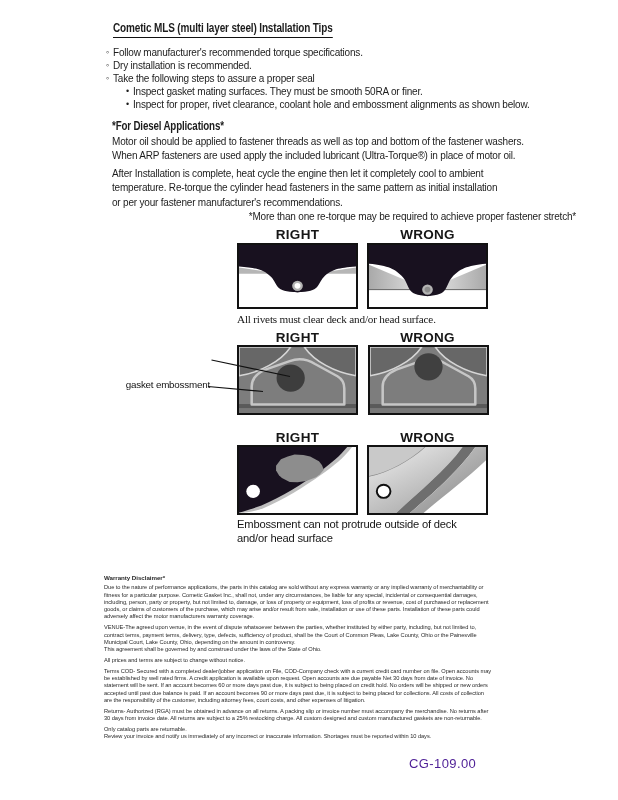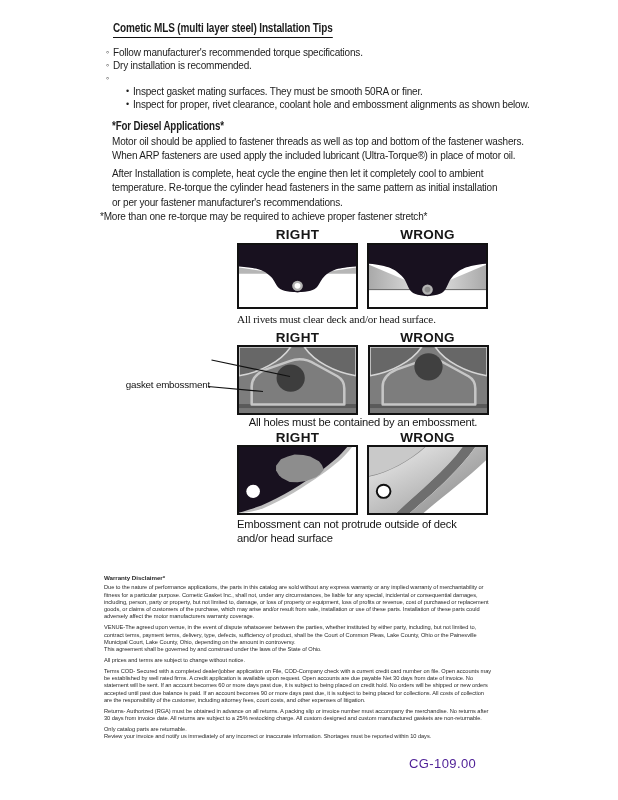--- a/index.html
+++ b/index.html
@@ -20,21 +20,21 @@
   .b-line .mk{width:7px;flex:0 0 7px;font-size:9px;}
   .b-line.sub{margin-left:20px;}
   .b-line.sub .mk{width:7px;flex:0 0 7px;font-size:9px;}
   .diesel-heading{
     left:112px;top:118px;font-size:13px;font-weight:bold;letter-spacing:-0.2px;
     transform:scaleX(.75);transform-origin:left top;white-space:nowrap;
   }
   .para{width:470px;line-height:14.4px;}
   .p1{left:112px;top:135px;}
   .p2{left:112px;top:167px;}
-  .note{left:100px;top:210px;}
+  .note{left:106px;top:210px;text-align:right;}
   
   .dg-header{
     position:absolute;width:121px;text-align:center;font-size:13.5px;font-weight:bold;
     letter-spacing:0.3px;color:#161616;
   }
   .dbox{position:absolute;width:121px;border:2.4px solid #121212;background:#fff;box-sizing:border-box;}
   .dbox svg{display:block;width:100%;height:100%;}
   .r1{height:66px;top:243px;}
   .r2{height:70px;top:345px;}
   .r3{height:70px;top:445px;}
@@ -69,20 +69,21 @@
     <div class="b-line">
       <span class="mk">◦</span>
       <span>Follow manufacturer's recommended torque specifications.</span>
     </div>
     <div class="b-line">
       <span class="mk">◦</span>
       <span>Dry installation is recommended.</span>
     </div>
     <div class="b-line">
       <span class="mk">◦</span>
+      <span>Take the following steps to assure a proper seal</span>
     </div>
     <div class="b-line sub">
       <span class="mk">•</span>
       <span>Inspect gasket mating surfaces.  They must be smooth 50RA or finer.</span>
     </div>
     <div class="b-line sub">
       <span class="mk">•</span>
       <span>Inspect for proper, rivet clearance, coolant hole and embossment alignments as shown below.</span>
     </div>
   </div>
@@ -152,21 +153,20 @@
     <svg viewBox="0 0 120 70" preserveAspectRatio="none">
       <rect width="120" height="70" fill="#7d7d7d"></rect>
       <path d="M0,0 H53 C43,15 22,27 0,30.5 Z" fill="#676767" stroke="#d6d6d6" stroke-width="1.6"></path>
       <path d="M120,0 H67 C77,15 98,27 120,30.5 Z" fill="#676767" stroke="#d6d6d6" stroke-width="1.6"></path>
       <rect y="60.5" width="120" height="4.5" fill="#5a5a5a"></rect>
       <rect y="65" width="120" height="5" fill="#787878"></rect>
       <path d="M13,61 V42 C13,33 18,28 27,24 L52,15 C60,12 70,13 78,18 L101,31 C106,34 108,38 108,44 V61 Z" fill="none" stroke="#c6c6c6" stroke-width="2.6" stroke-linejoin="round"></path>
       <circle cx="60" cy="21" r="14.5" fill="#404040"></circle>
     </svg>
   </div>
-  <div class="caption cap2">All holes must be contained by an embossment.</div>
 
   <div class="dg-header colL" style="top:430px">RIGHT</div>
   <div class="dg-header colR" style="top:430px">WRONG</div>
 
   <div class="dbox r3 colL">
     <svg viewBox="0 0 120 70" preserveAspectRatio="none">
       <rect width="120" height="70" fill="#ffffff"></rect>
       <path d="M0,0 H116 C107,12 98,19 85,29 C67,42 46,56 25,65 C17,68 8,69.5 0,70 Z" fill="#bfbfbf"></path>
       <path d="M0,0 H111 C103,10 96,16 83,26 C65,39 44,53 23,62 C15,65 7,68 0,69.5 Z" fill="#18111f"></path>
       <path d="M43,13 L50,10 57,8 66,8.5 73,10 82,15 85,19 87,24 83,29 79,32 69,36 60,37.5 52,37 44,33 41,30 38,25 38,20 Z" fill="#8d8d8d"></path>

